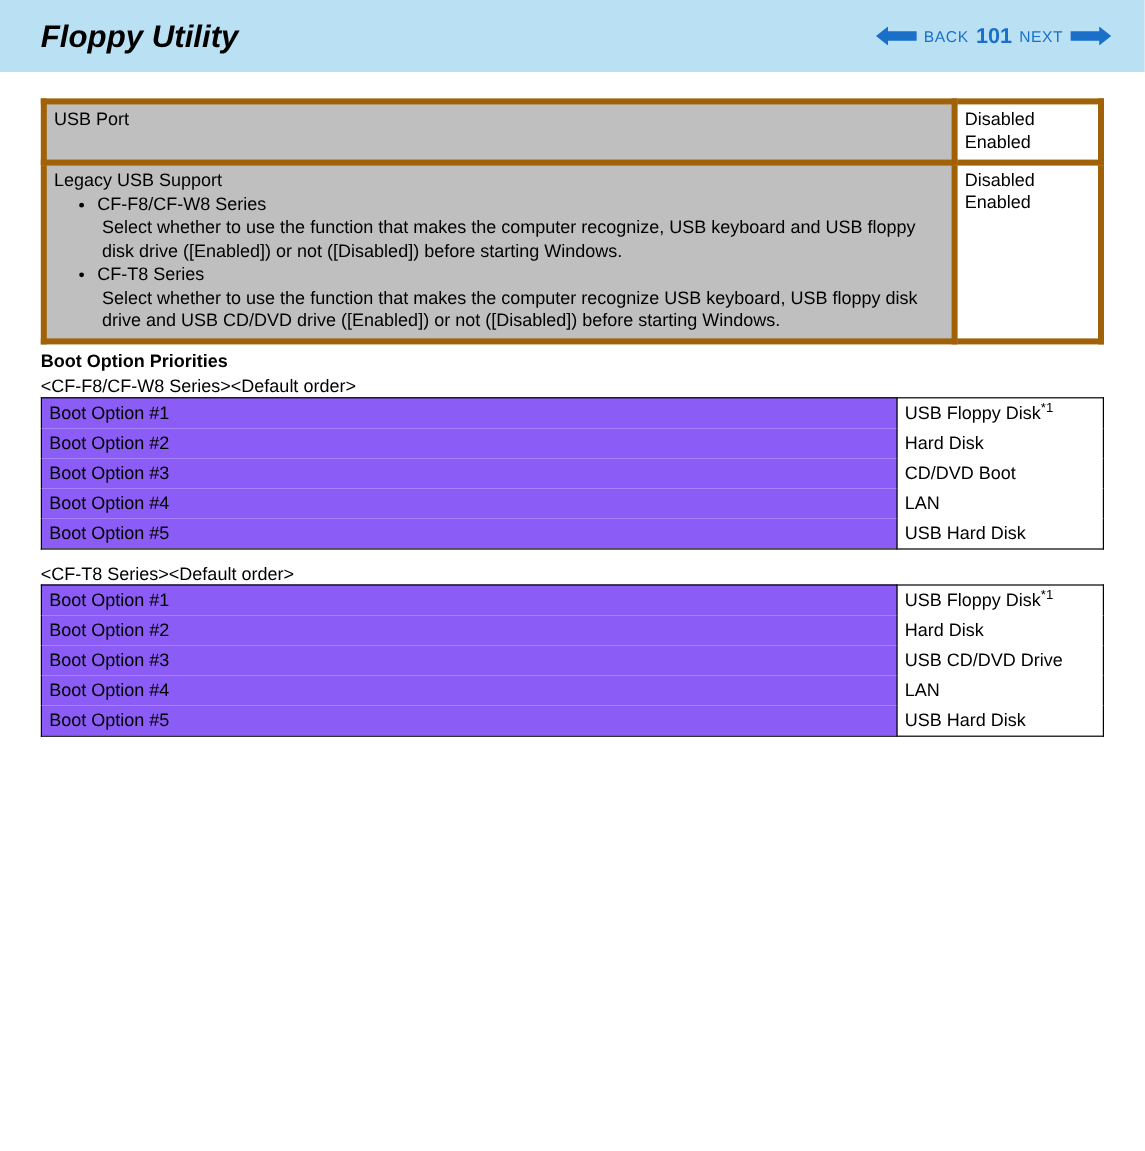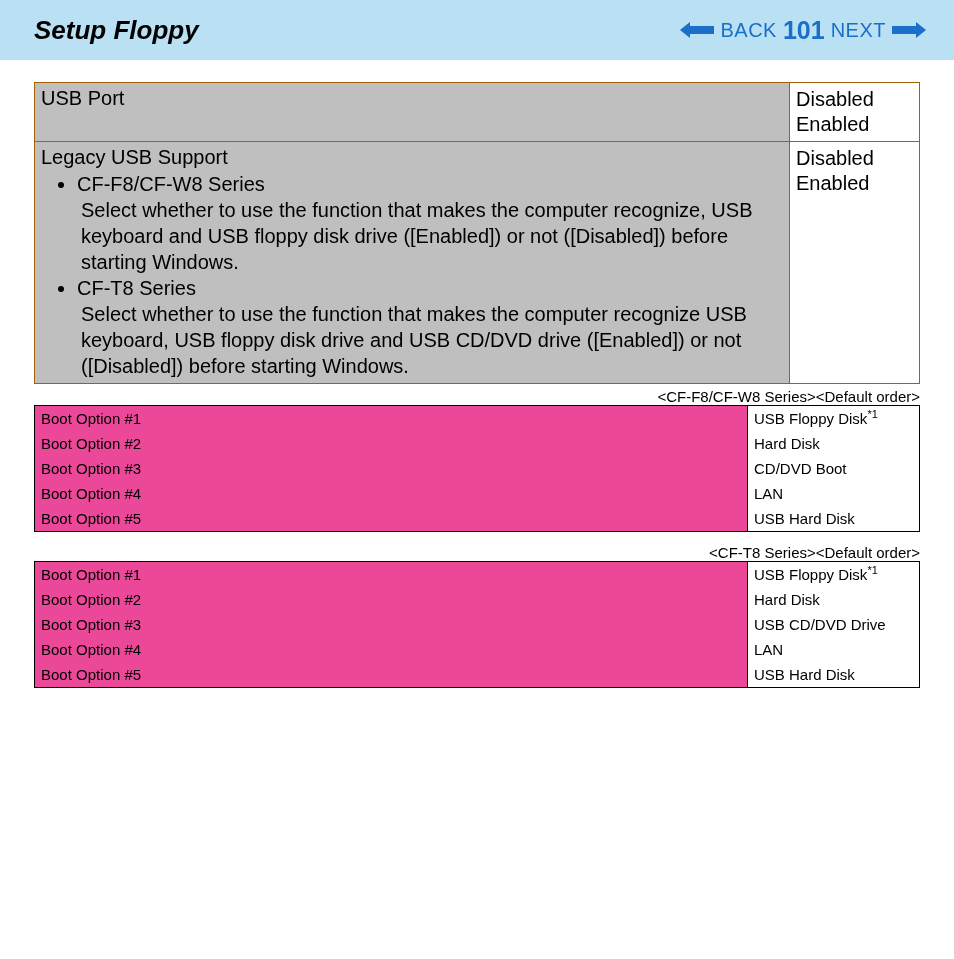--- a/index.html
+++ b/index.html
@@ -1,48 +1,48 @@
 <!DOCTYPE html>
 <html><head>
 <meta charset="utf-8">
 <style>
   html,body{margin:0;padding:0;background:#fff;font-family:Arial,Helvetica,sans-serif;font-size:15px;color:#000}
   .page{width:954px;margin:0 auto;background:#fff}
   .topbar{background:#bae0f3;height:60px;display:flex;align-items:center;justify-content:space-between;padding:0 28px 0 34px}
   .title{font-size:26px;font-weight:bold;font-style:italic;color:#000}
   .nav{display:flex;align-items:center;gap:6px}
-  .nav-b{color:#1a6fc9;font-size:20px;cursor:pointer;letter-spacing:0.5px}
-  .pg{color:#1a6fc9;font-size:25px;font-weight:bold}
+  .nav-b{color:#1a6fc9;font-size:13px;cursor:pointer;letter-spacing:0.5px}
+  .pg{color:#1a6fc9;font-size:18px;font-weight:bold}
   .arrow svg{display:block}
   .content{padding:22px 34px 0 34px}
   table.grid{width:100%;border-collapse:collapse;border:1px solid #000}
-  table.grid td{border:1px solid #a16207;vertical-align:top;padding:4px 6px;font-size:20px}
+  table.grid td{border:5px solid #a16207;vertical-align:top;padding:4px 6px;font-size:15px}
   .cell-grey{background:#bfbfbf}
   .cell-white{background:#fff}
   .opt{display:block;line-height:1.25}
   .opt.sel{}
   ul.bul{margin:2px 0 0 0;padding-left:36px}
   ul.bul>li{list-style-type:disc;margin:0;padding:0;line-height:1.3}
   .desc{margin-left:4px;line-height:1.3}
   .section-h{background:#1a00ff;color:#fff;font-size:24px;font-weight:bold;padding:4px 8px;margin:16px 0 10px 0}
   .sub-h{font-weight:bold;font-size:15px;margin:6px 0 4px 0}
-  .series-row{display:flex;justify-content:flex-end;font-size:15px;margin:4px 0 0 0}
+  .series-row{display:flex;justify-content:flex-start;font-size:15px;margin:4px 0 0 0}
   table.boot{width:100%;border-collapse:collapse;margin-bottom:12px}
   table.boot td{font-size:15px;padding:4px 6px;vertical-align:middle;border-left:1px solid #000;border-right:1px solid #000}
   table.boot tr:first-child td{border-top:1px solid #000}
   table.boot tr:last-child td{border-bottom:1px solid #000}
-  .bo-l{background:#ec4899;width:700px}
+  .bo-l{background:#8b5cf6;width:700px}
   .bo-r{background:#fff}
   sup{font-size:11px;line-height:0}
 </style>
 </head>
 <body>
 <div class="page">
   <div class="topbar">
-    <div class="title">Setup Floppy</div>
+    <div class="title">Floppy Utility</div>
     <div class="nav">
       <span class="arrow">
         <svg width="34" height="16" viewBox="0 0 34 16">
             <polygon points="10,0 10,4 34,4 34,12 10,12 10,16 0,8" fill="#1a6fc9"></polygon>
           </svg>
       </span>
       <span class="nav-b">BACK</span>
       <span class="pg">101</span>
       <span class="nav-b">NEXT</span>
       <span class="arrow">
@@ -80,20 +80,21 @@
           </ul>
         </td>
         <td class="cell-white">
           <span class="opt">Disabled</span>
           <span class="opt sel">Enabled</span>
         </td>
       </tr>
     </tbody>
       </table>
 
+    <div class="sub-h">Boot Option Priorities</div>
 
     <div class="series-row">
       <span>&lt;CF-F8/CF-W8 Series&gt;</span>
       <span>&lt;Default order&gt;</span>
     </div>
     <table class="boot">
       <tbody>
           <tr>
             <td class="bo-l">Boot Option #1</td>
           <td class="bo-r"><span>USB Floppy Disk</span><sup>*1</sup></td>

